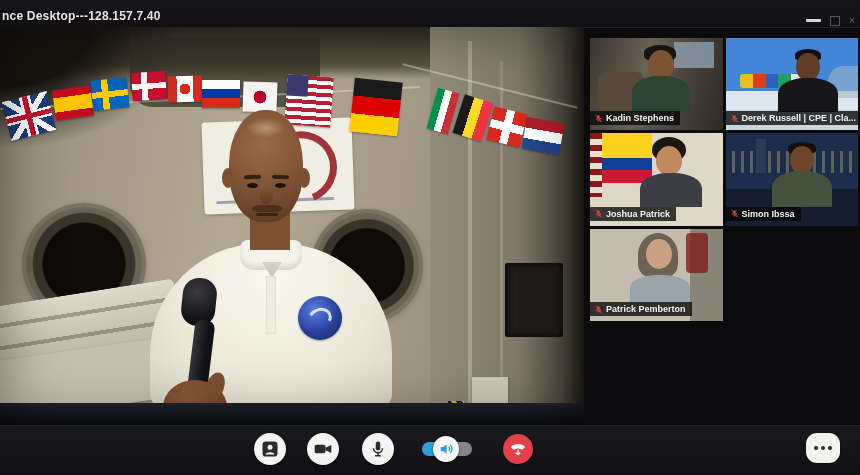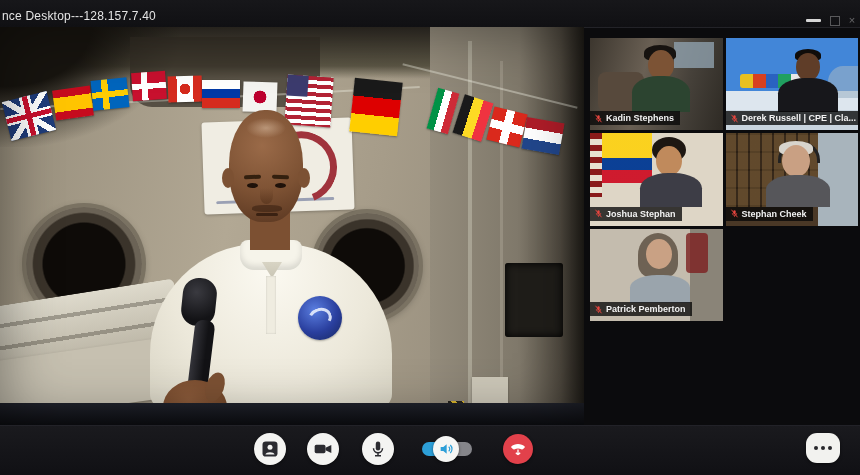--- a/index.html
+++ b/index.html
@@ -1,21 +1,21 @@
 <!DOCTYPE html>
 <html><head>
 <meta charset="utf-8">
 <style>
   html,body{margin:0;padding:0;background:#000;}
   .screen{position:relative;width:860px;height:475px;overflow:hidden;background:#0b0b0d;
           font-family:"Liberation Sans",sans-serif;}
   
   .titlebar{position:absolute;left:0;top:0;width:860px;height:27px;
             background:linear-gradient(#17171a,#101013);border-bottom:1px solid #232328;}
-  .title{position:absolute;left:2px;top:9px;font-size:12px;font-weight:normal;color:#e4e4e4;
+  .title{position:absolute;left:2px;top:9px;font-size:12px;font-weight:bold;color:#e4e4e4;
          letter-spacing:.2px;white-space:nowrap;}
   .win-min{position:absolute;left:806px;top:19px;width:15px;height:3px;background:#d6d6d6;border-radius:1px;}
   .win-max{position:absolute;left:830px;top:16px;width:8px;height:8px;border:1px solid rgba(255,255,255,.3);}
   .win-close{position:absolute;left:847px;top:15px;width:10px;height:10px;color:rgba(255,255,255,.35);
              font-size:11px;line-height:10px;text-align:center;}
   
   .main{position:absolute;left:0;top:27px;width:584px;height:398px;overflow:hidden;
         background:linear-gradient(100deg,#968d7b,#b2a894 40%,#a69c89 62%,#8b8374);}
   .main *{position:absolute;}
   .ceil{left:0;top:0;width:584px;height:52px;background:linear-gradient(#26221c,#55503f 75%,rgba(90,82,68,0));opacity:.92;}
@@ -325,41 +325,41 @@
       <div class="hair"></div>
         <div class="hd"></div>
         <div class="tor"></div>
       <div class="namebar">
         <svg class="micoff" width="9" height="9" viewBox="0 0 24 24">
             <rect x="9" y="3" width="6" height="11" rx="3" fill="#e8453f"></rect>
             <path d="M6 11a6 6 0 0 0 12 0" stroke="#e8453f" stroke-width="2" fill="none"></path>
             <line x1="12" y1="17" x2="12" y2="21" stroke="#e8453f" stroke-width="2"></line>
             <line x1="4" y1="2" x2="20" y2="22" stroke="#e8453f" stroke-width="2.5"></line>
           </svg>
-        <span>Joshua Stephan</span>
+        <span>Joshua Patrick</span>
       </div>
     </div>
 
-
-    <div class="tile p4">
+    <div class="tile p3">
       <div class="d1"></div>
         <div class="d2"></div>
       <div class="hair"></div>
         <div class="hd"></div>
         <div class="tor"></div>
       <div class="namebar">
         <svg class="micoff" width="9" height="9" viewBox="0 0 24 24">
             <rect x="9" y="3" width="6" height="11" rx="3" fill="#e8453f"></rect>
             <path d="M6 11a6 6 0 0 0 12 0" stroke="#e8453f" stroke-width="2" fill="none"></path>
             <line x1="12" y1="17" x2="12" y2="21" stroke="#e8453f" stroke-width="2"></line>
             <line x1="4" y1="2" x2="20" y2="22" stroke="#e8453f" stroke-width="2.5"></line>
           </svg>
-        <span>Stephan Cheek</span>
+        <span>Simon Ibssa</span>
       </div>
     </div>
+
 
 
 
 
     <div class="tile p8">
       <div class="d1"></div>
         <div class="d2"></div>
       <div class="hair"></div>
         <div class="hd"></div>
         <div class="tor"></div>

